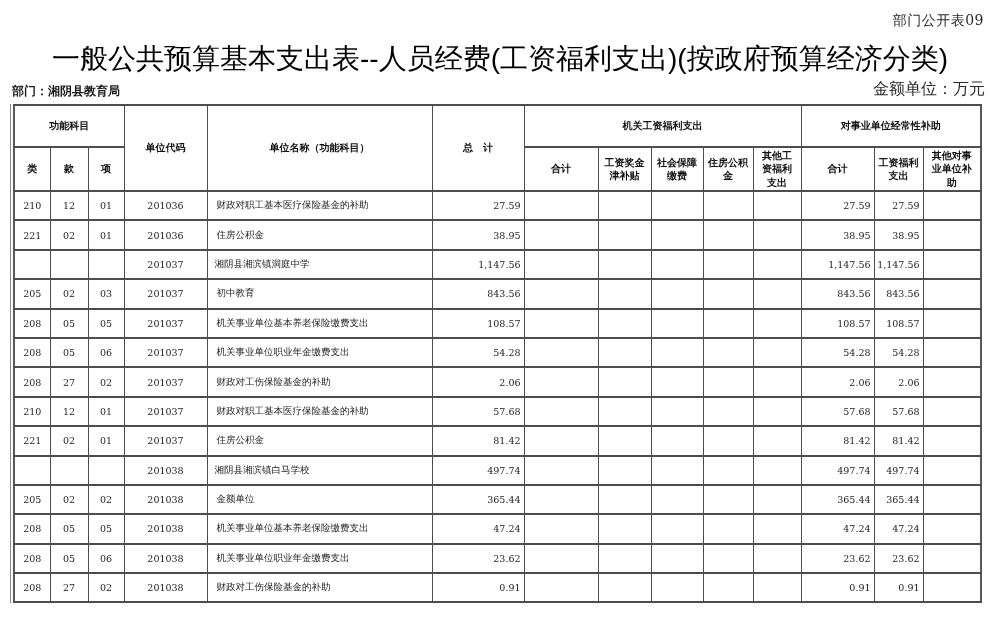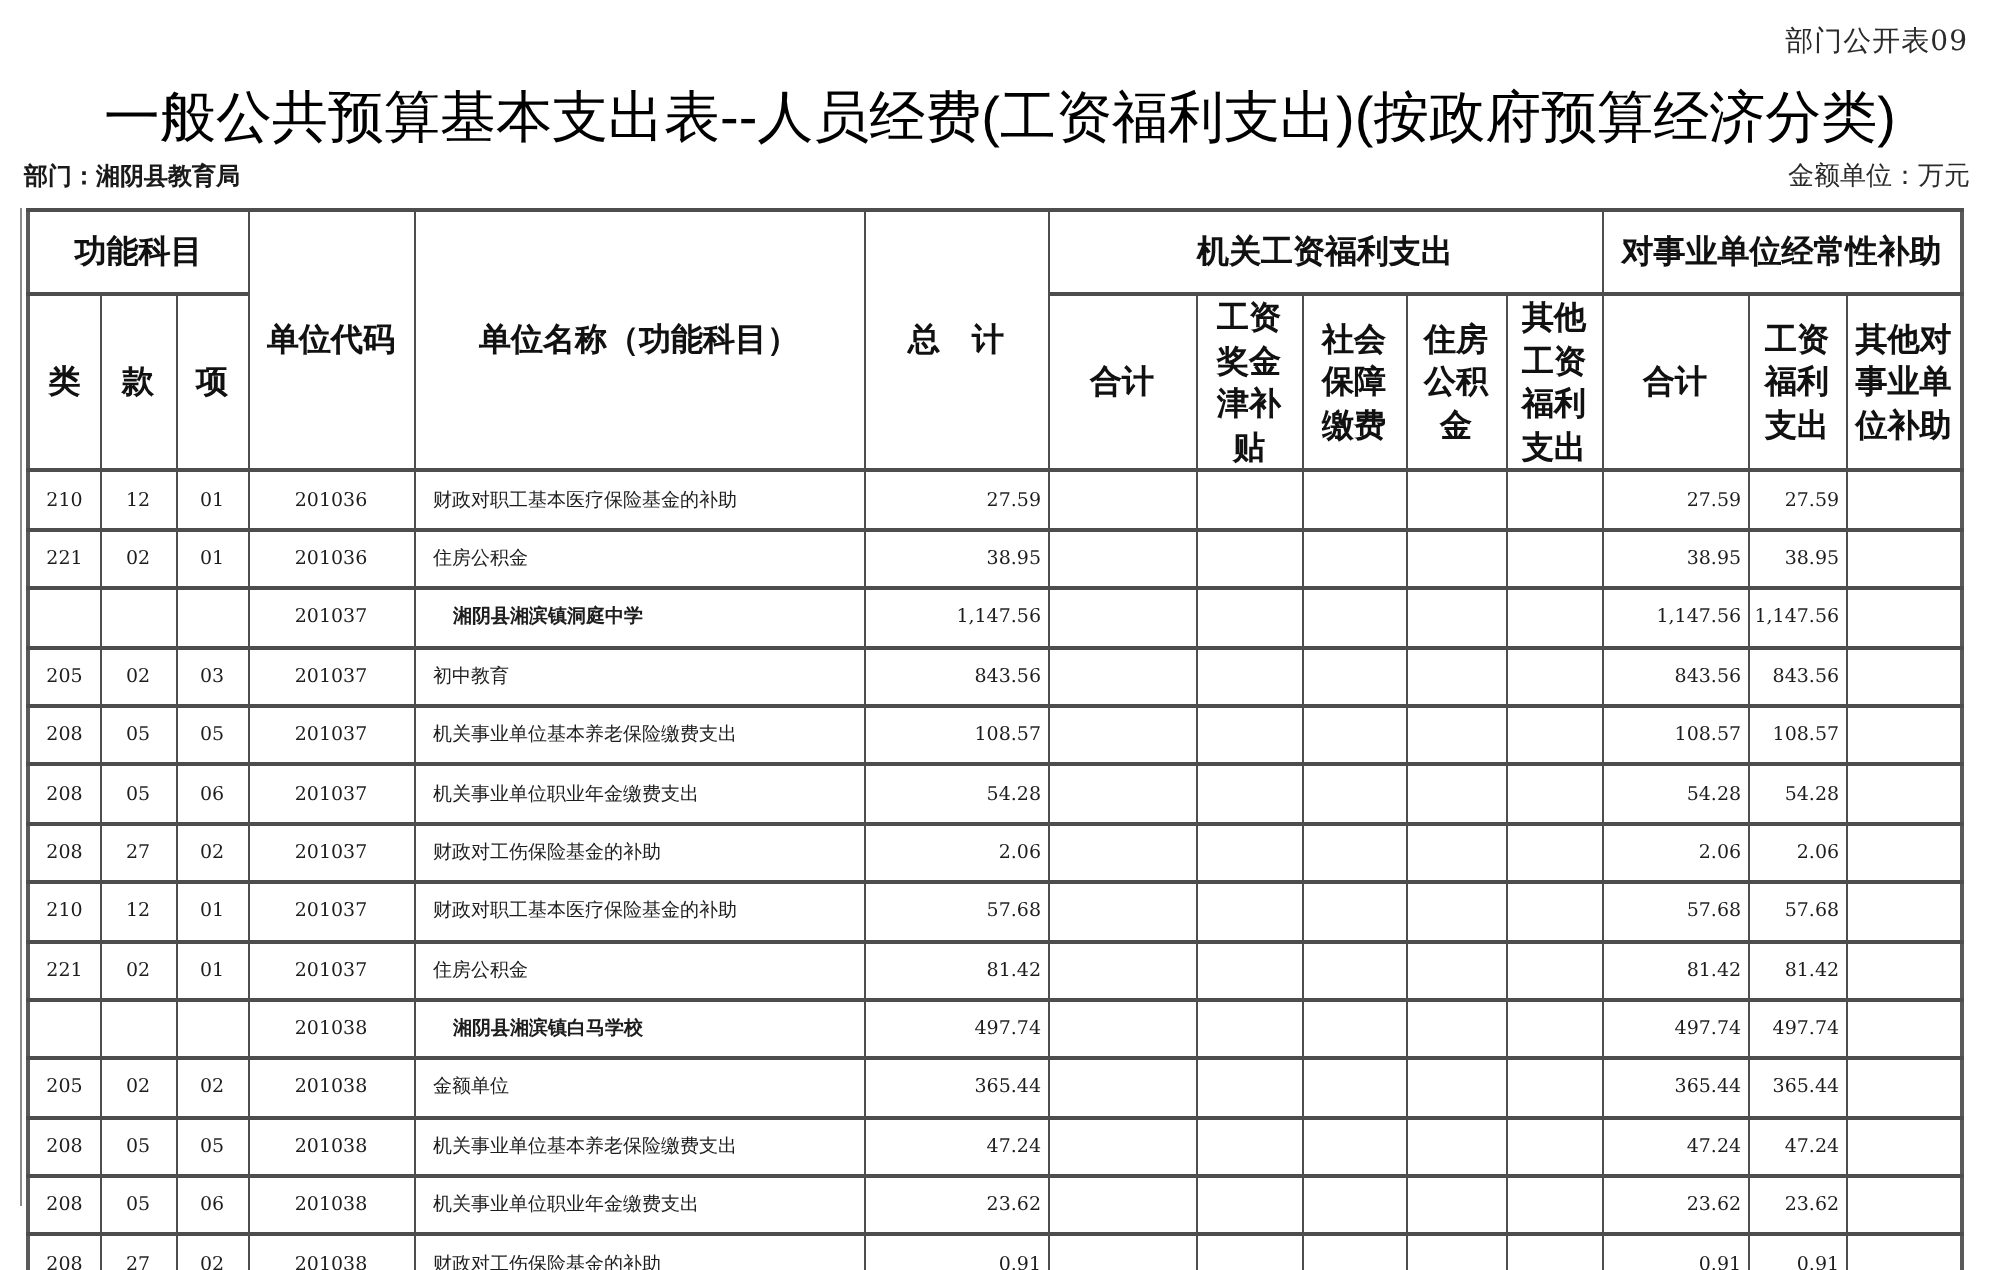--- a/index.html
+++ b/index.html
@@ -20,55 +20,55 @@
     color: #000;
   }
   .meta-row {
     position: absolute; top: 79px; left: 12px; right: 15px;
     display: flex; justify-content: space-between; align-items: flex-end;
   }
   .dept-label {
     font-size: 12px; font-weight: bold;
     font-family: "Liberation Sans", "DejaVu Sans", sans-serif;
   }
-  .unit-label { font-size: 13px; color: #2a2a2a; }
+  .unit-label { font-size: 16px; color: #2a2a2a; }
 
   .page-edge-line {
     position: absolute; left: 10px; top: 104px;
     width: 1px; height: 499px; background: #8a8a8a;
   }
 
   table.budget {
     position: absolute; top: 104px; left: 13px;
     width: 967px; table-layout: fixed;
     border-collapse: collapse;
     border: 2px solid #5a5a5a;
   }
   table.budget th, table.budget td {
     border: 1px solid #4d4d4d;
     border-top-width: 2px; border-bottom-width: 2px;
     overflow: hidden;
   }
   table.budget th {
-    font-weight: bold; font-size: 16px; line-height: 1.35;
+    font-weight: bold; font-size: 10px; line-height: 1.35;
     text-align: center; vertical-align: middle; padding: 0 4px;
     color: #111;
   }
   th.hdr-sub { padding: 0 5px; }
   th.hdr-narrow { padding: 0 7px; margin-top: 44px; }
   tr.hdr-row-1 { height: 42px; }
   tr.hdr-row-2 { height: 44px; }
   table.budget td {
     height: 29.4px; font-size: 9.5px; color: #1d1d1d;
     vertical-align: middle; white-space: nowrap;
   }
   td.ctr { text-align: center; }
   td.num { text-align: right; padding-right: 3px; }
   td.name-cell { text-align: left; padding-left: 9px; }
-  tr.unit-row td.name-cell { padding-left: 19px; font-weight: bold; }
+  tr.unit-row td.name-cell { padding-left: 7px; }
 </style>
 </head>
 <body>
 
 <div class="doc-label">部门公开表09</div>
 
 <div class="page-title">一般公共预算基本支出表--人员经费(工资福利支出)(按政府预算经济分类)</div>
 
 <div class="meta-row">
   <span class="dept-label">部门：湘阴县教育局</span>

